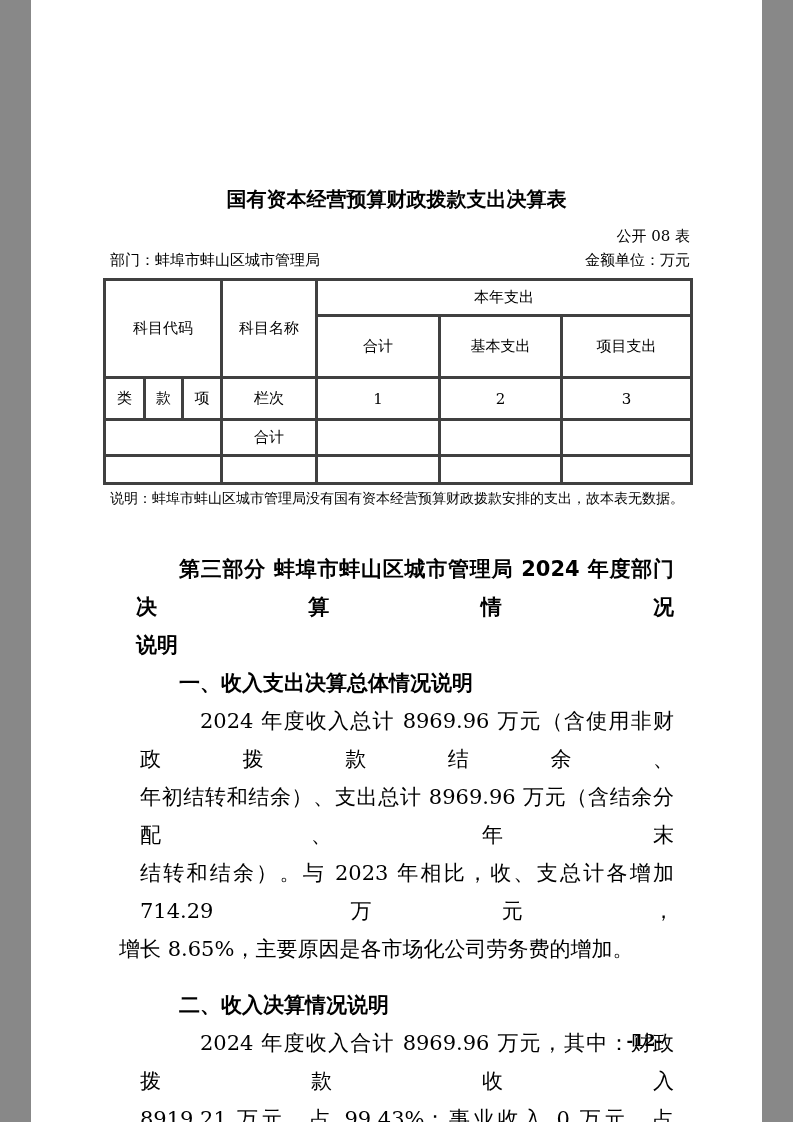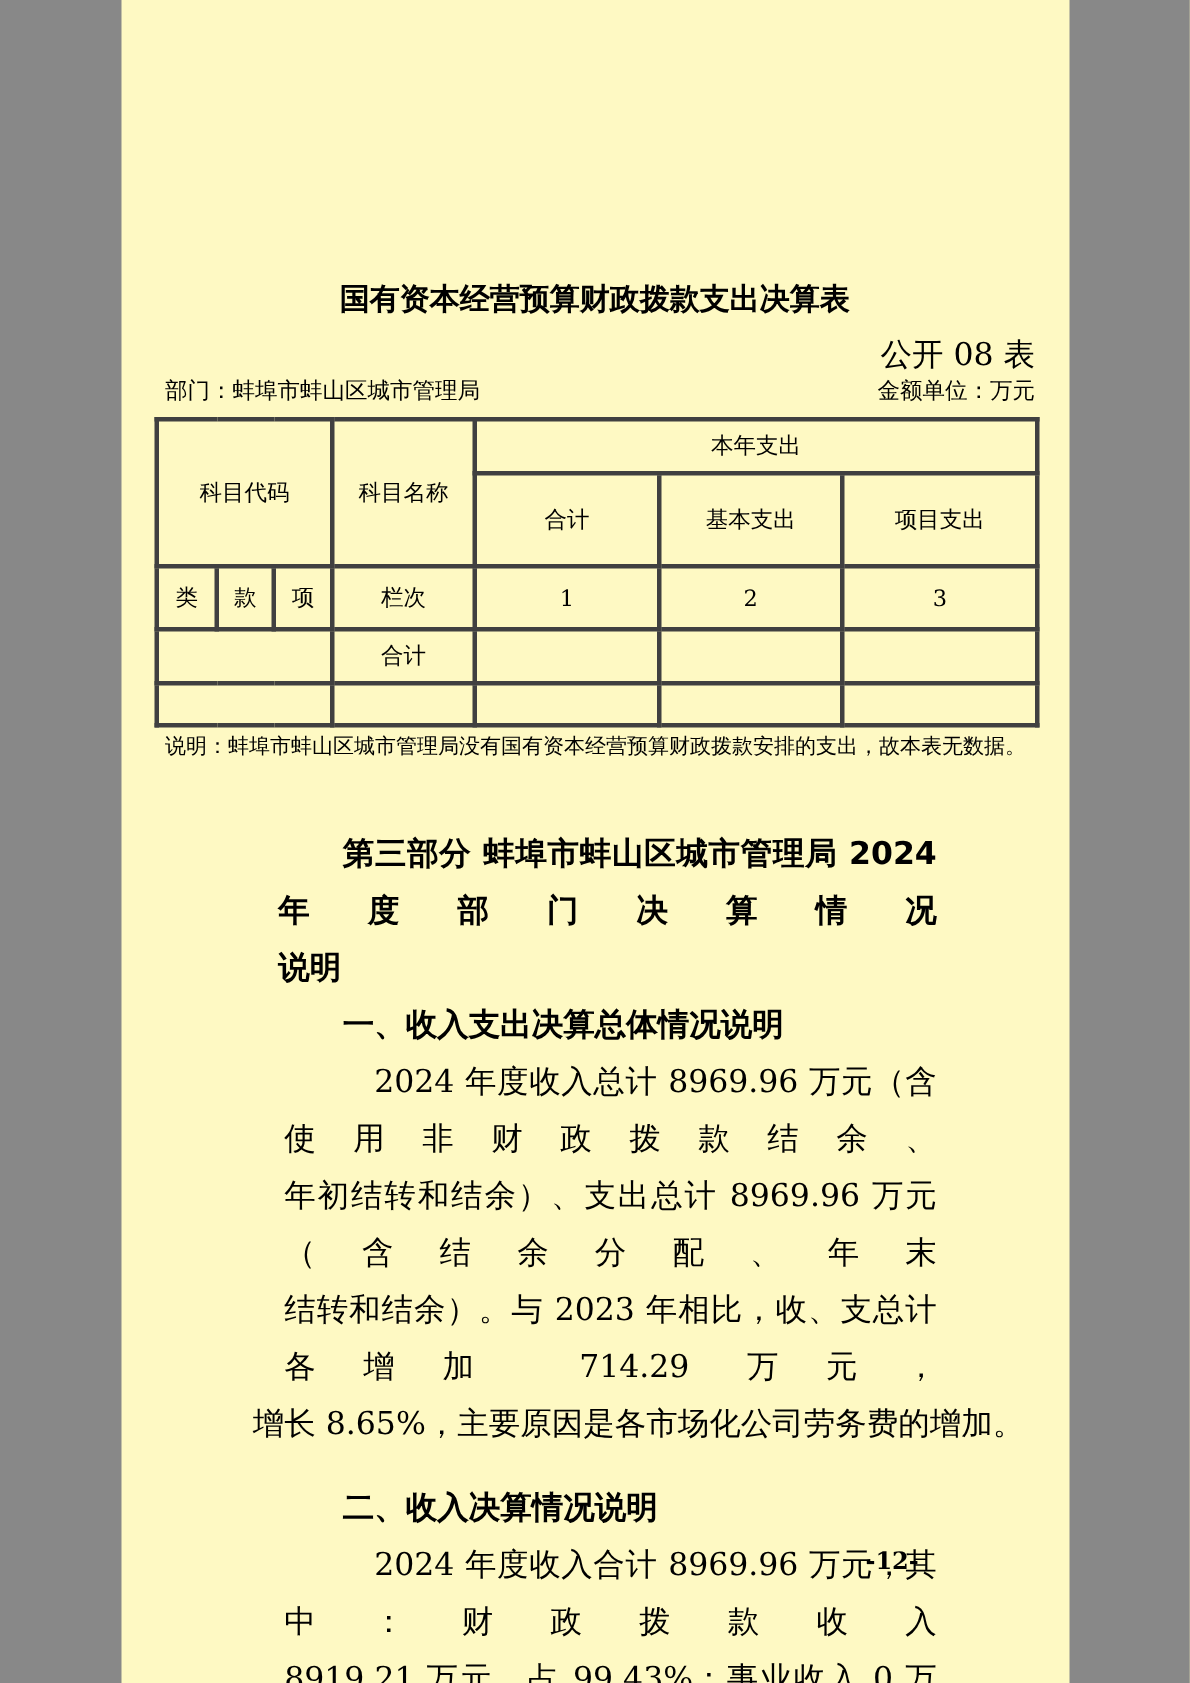--- a/index.html
+++ b/index.html
@@ -1,28 +1,28 @@
 <!DOCTYPE html>
 <html><head>
 <meta charset="utf-8">
 <style>
   html,body{margin:0;padding:0;background:#888;}
   .page{
-    width:632px;height:1122px;background:#fef9c3;position:relative;
+    width:731px;height:1122px;background:#ffffff;position:relative;
     margin:0 auto;color:#000;font-family:"DejaVu Serif", serif;
     overflow:hidden;
   }
   .doc-title{
     margin:0;padding-top:186px;text-align:center;
     font-family:"DejaVu Sans", sans-serif;font-weight:bold;
     font-size:20px;line-height:26px;white-space:nowrap;
   }
   .table-section{width:587px;margin:0 auto;}
   .sheet-label{
-    text-align:right;font-size:21px;line-height:20px;margin-top:14px;
+    text-align:right;font-size:15px;line-height:20px;margin-top:14px;
   }
   .meta-row{
     display:flex;justify-content:space-between;
     font-size:15px;line-height:20px;margin-top:4px;margin-bottom:8px;
   }
   .meta-row .dept{padding-left:7px;}
   table.budget{
     border-collapse:collapse;table-layout:fixed;width:587px;
     border:2px solid #000;
   }

